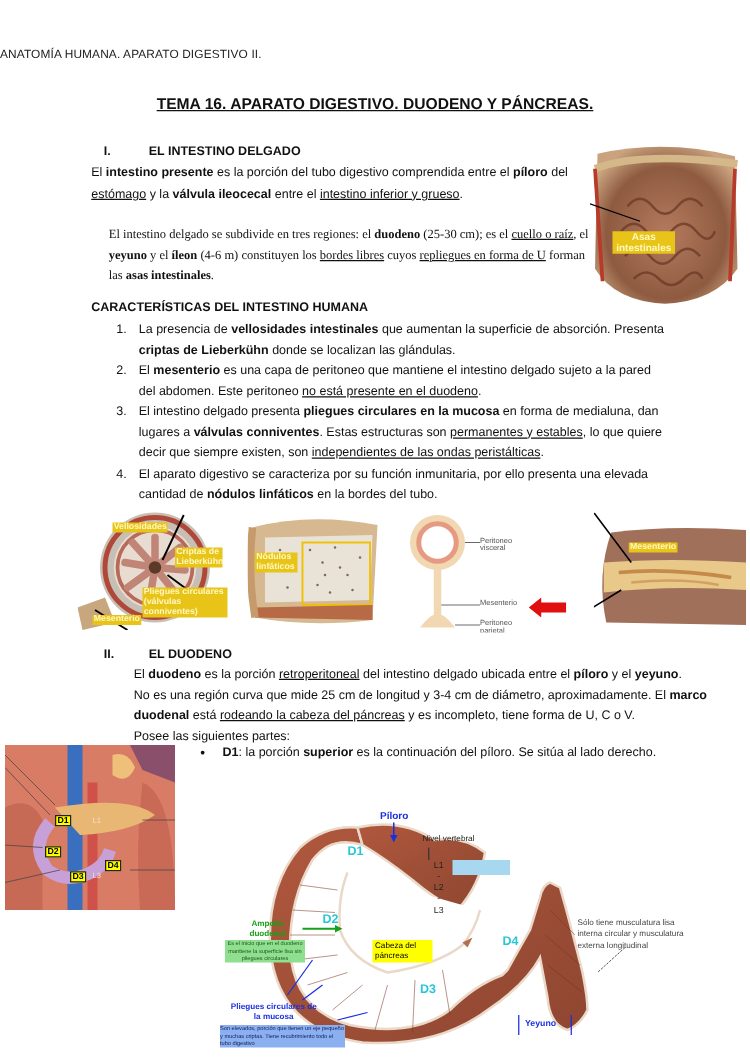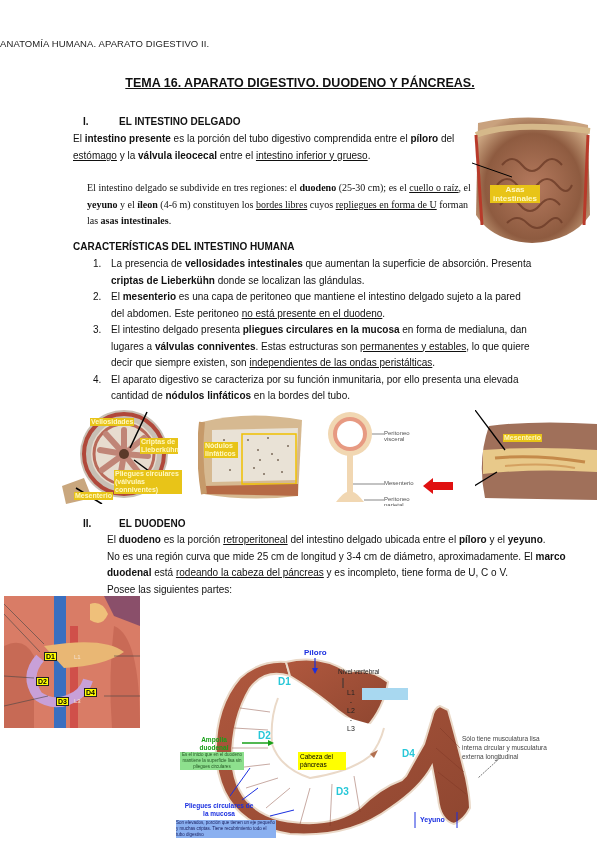--- a/index.html
+++ b/index.html
@@ -207,20 +207,21 @@
   </svg>
   <div class="ylbl" style="top:56px; left:40px;">D1</div>
   <div class="ylbl" style="top:81px; left:32px;">D2</div>
   <div class="ylbl" style="top:101px; left:52px;">D3</div>
   <div class="ylbl" style="top:92px; left:80px;">D4</div>
   <div class="tiny" style="top:58px; left:70px; color:#fff3; color:#f5e0d0;">L1</div>
   <div class="tiny" style="top:102px; left:70px; color:#f5e0d0;">L3</div>
 </div>
 
 <ul class="abs bul body" style="top:594px; left:158px; width:440px;">
+  <li><b>D1</b><span>: la porción </span><b>superior</b><span> es la continuación del píloro. Se sitúa al lado derecho.</span></li>
 </ul>
 
 <div class="img" style="top:648px; left:170px; width:428px; height:200px; background:transparent;">
   <svg width="428" height="200" viewBox="0 0 428 200" style="position:absolute; left:0; top:0;">
     <defs>
       <linearGradient id="duo" x1="0" y1="0" x2="1" y2="1">
         <stop offset="0" stop-color="#b0583e"></stop>
           <stop offset="1" stop-color="#8e4630"></stop>
       </linearGradient>
     </defs>

